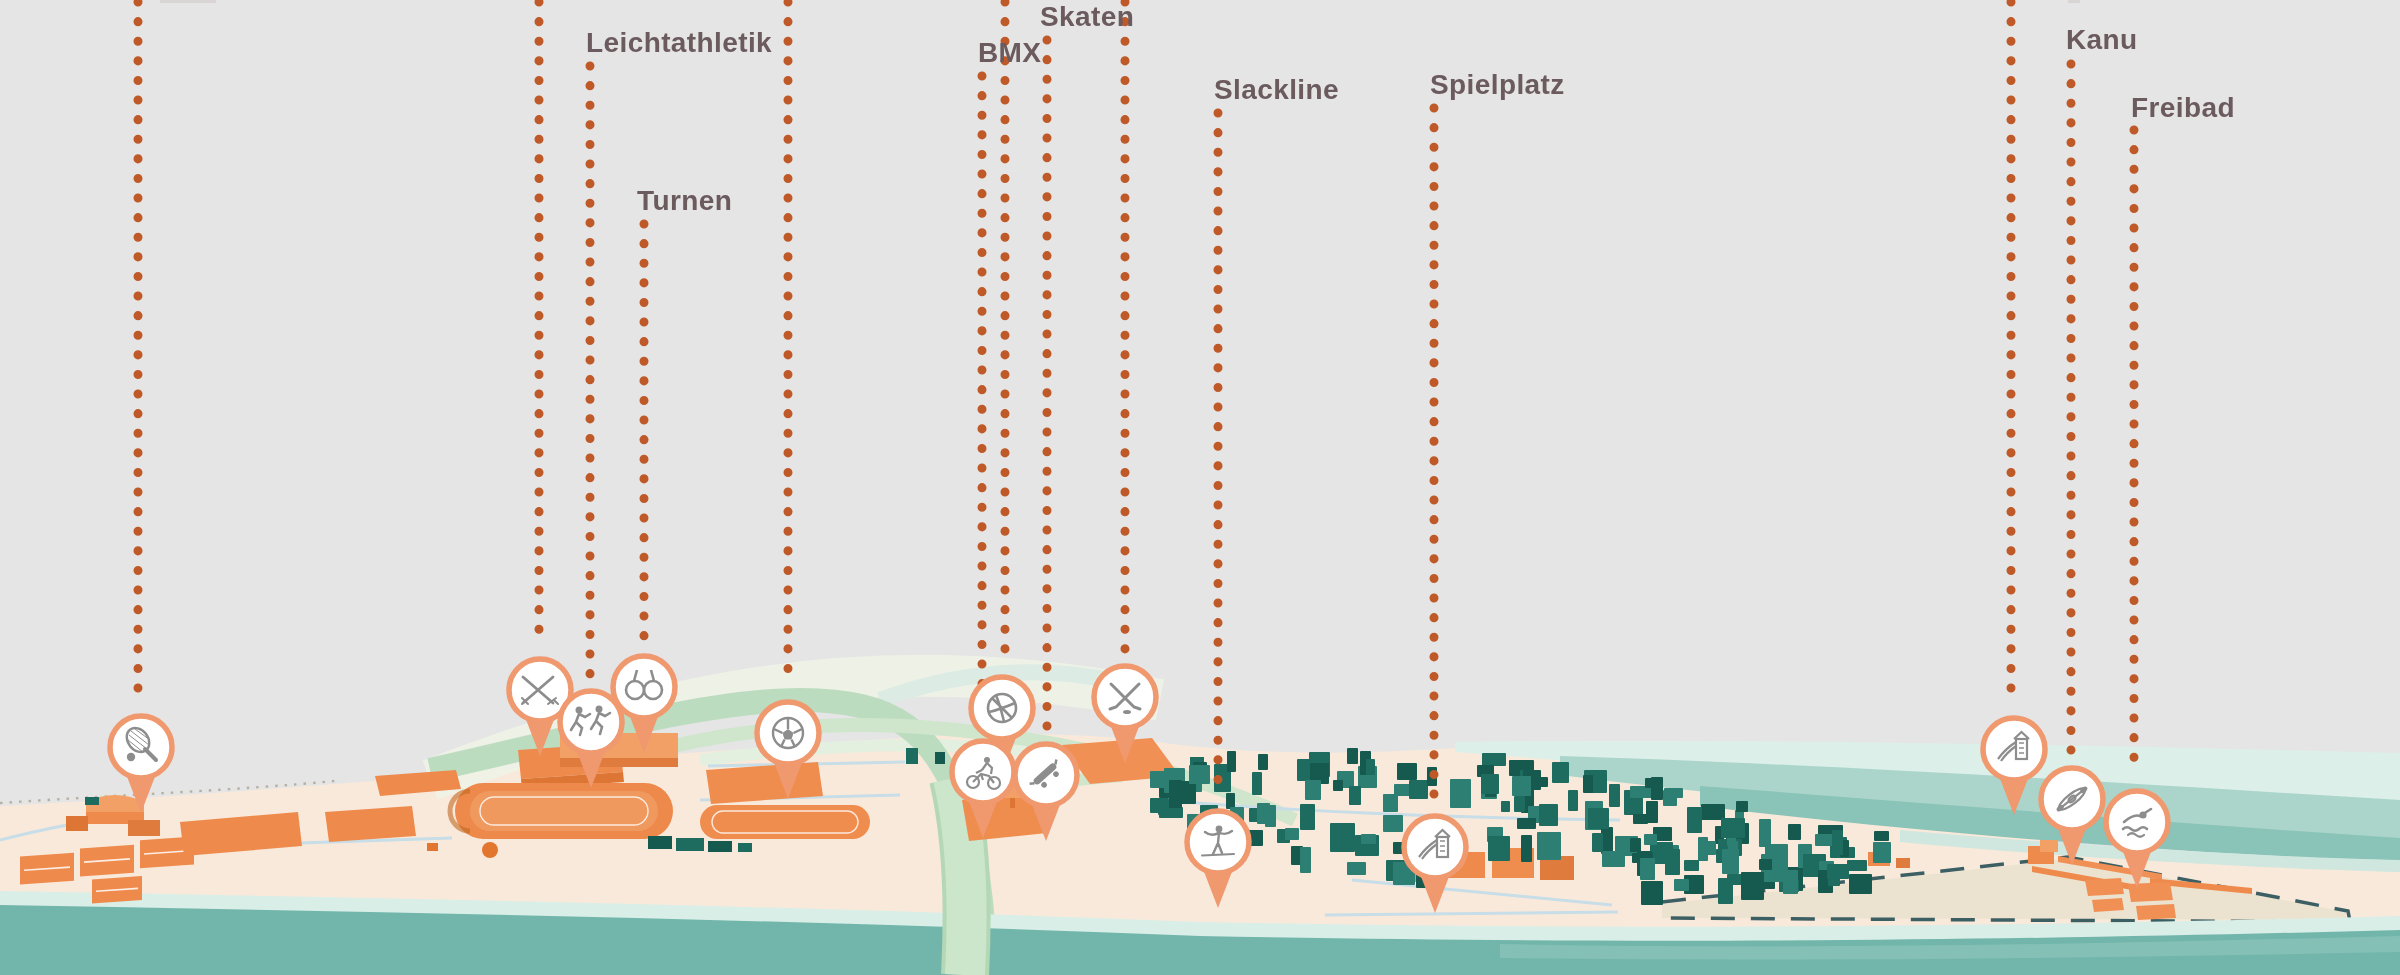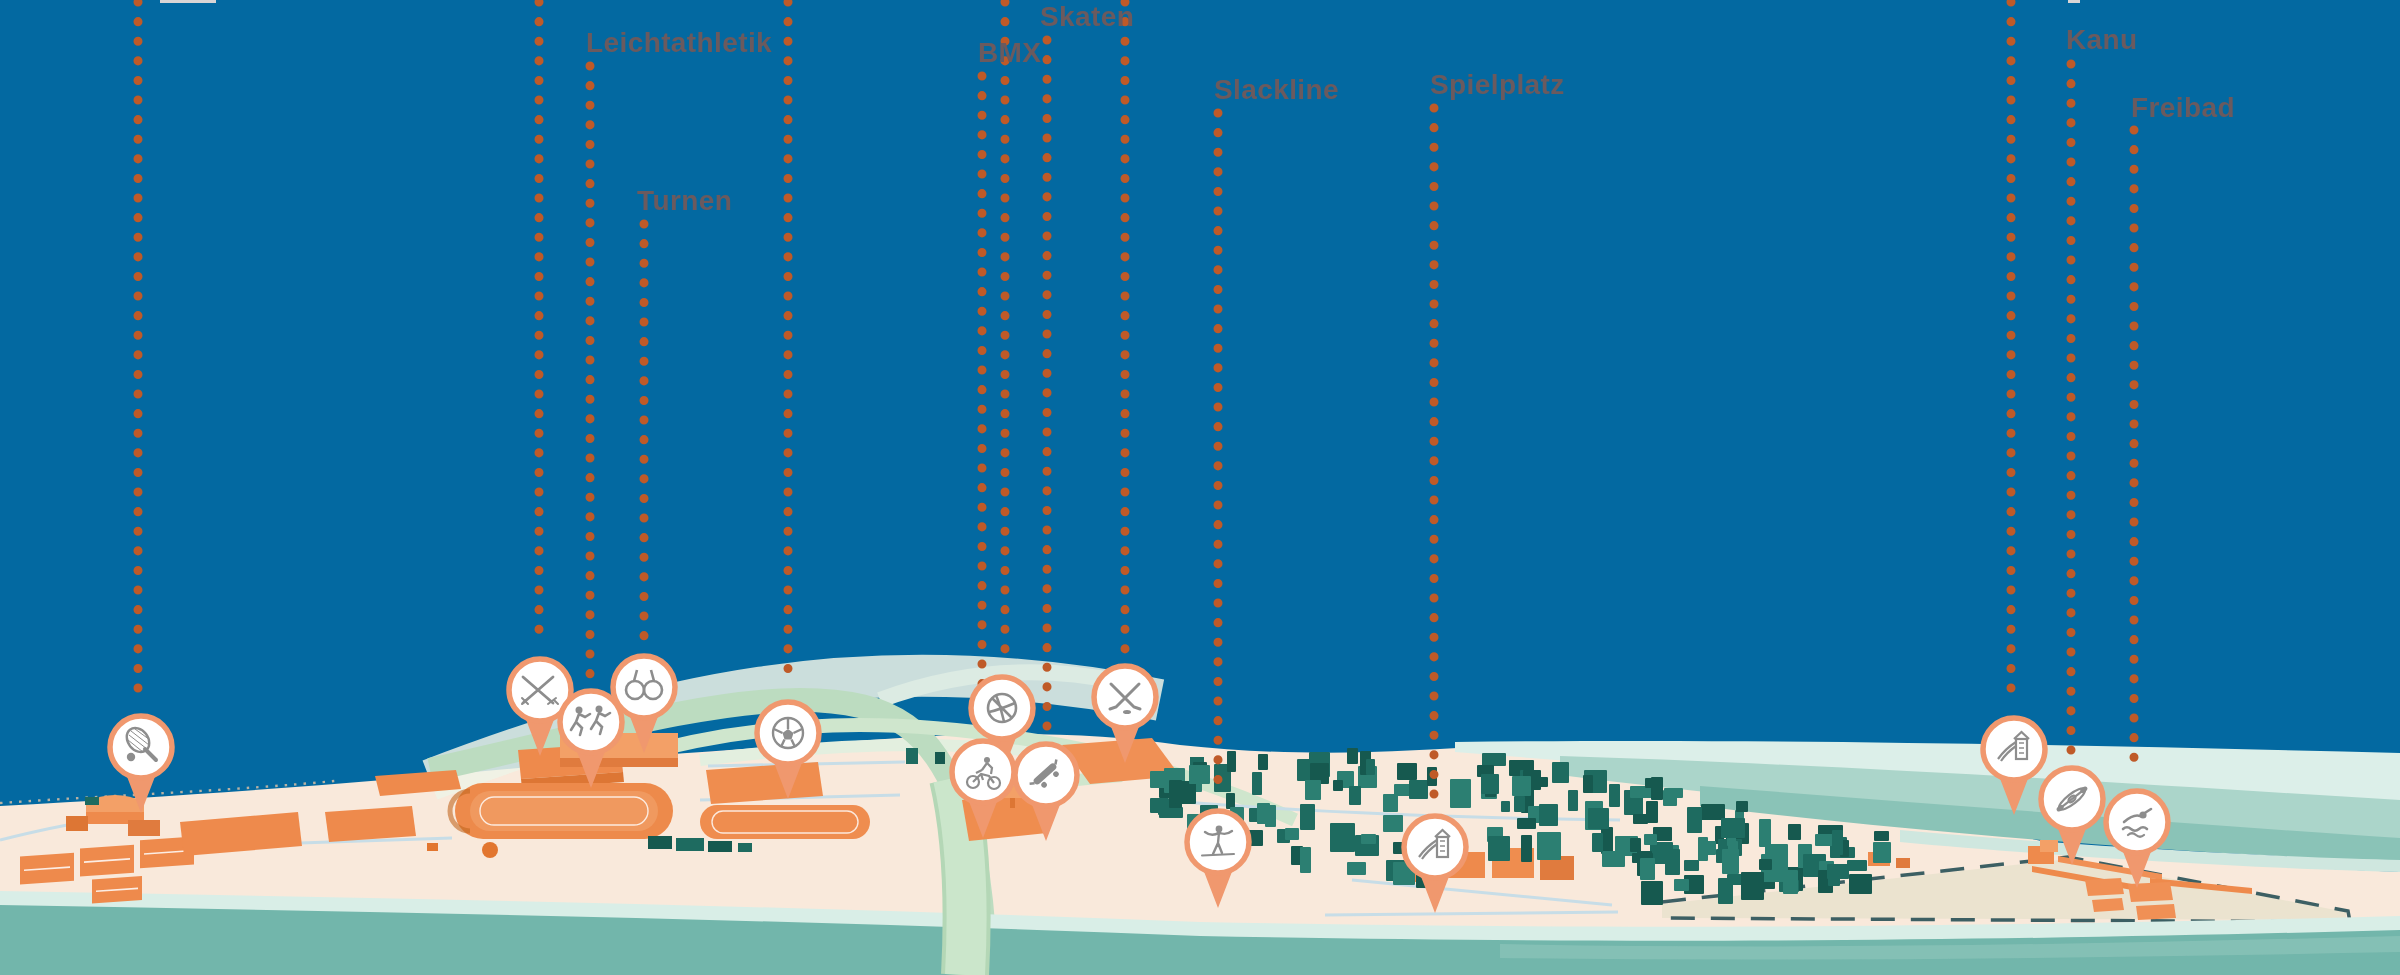--- a/index.html
+++ b/index.html
@@ -1,16 +1,16 @@
 <!DOCTYPE html>
 <html><head>
 <meta charset="utf-8">
 <style>
   html,body{margin:0;padding:0;background:#ffffff;}
-  .stage{position:relative;width:2400px;height:975px;overflow:hidden;background:#0369a1;
+  .stage{position:relative;width:2400px;height:975px;overflow:hidden;background:#e5e5e5;
          font-family:"Liberation Sans", sans-serif;}
   svg{display:block;}
   .callout-label{font-family:"Liberation Sans", sans-serif;font-weight:bold;font-size:28px;letter-spacing:.4px;}
   .pin{cursor:pointer;}
 </style>
 </head>
 <body>
 
 <div class="stage">
 <svg id="scene" width="2400" height="975" viewBox="0 0 2400 975" xmlns="http://www.w3.org/2000/svg">

